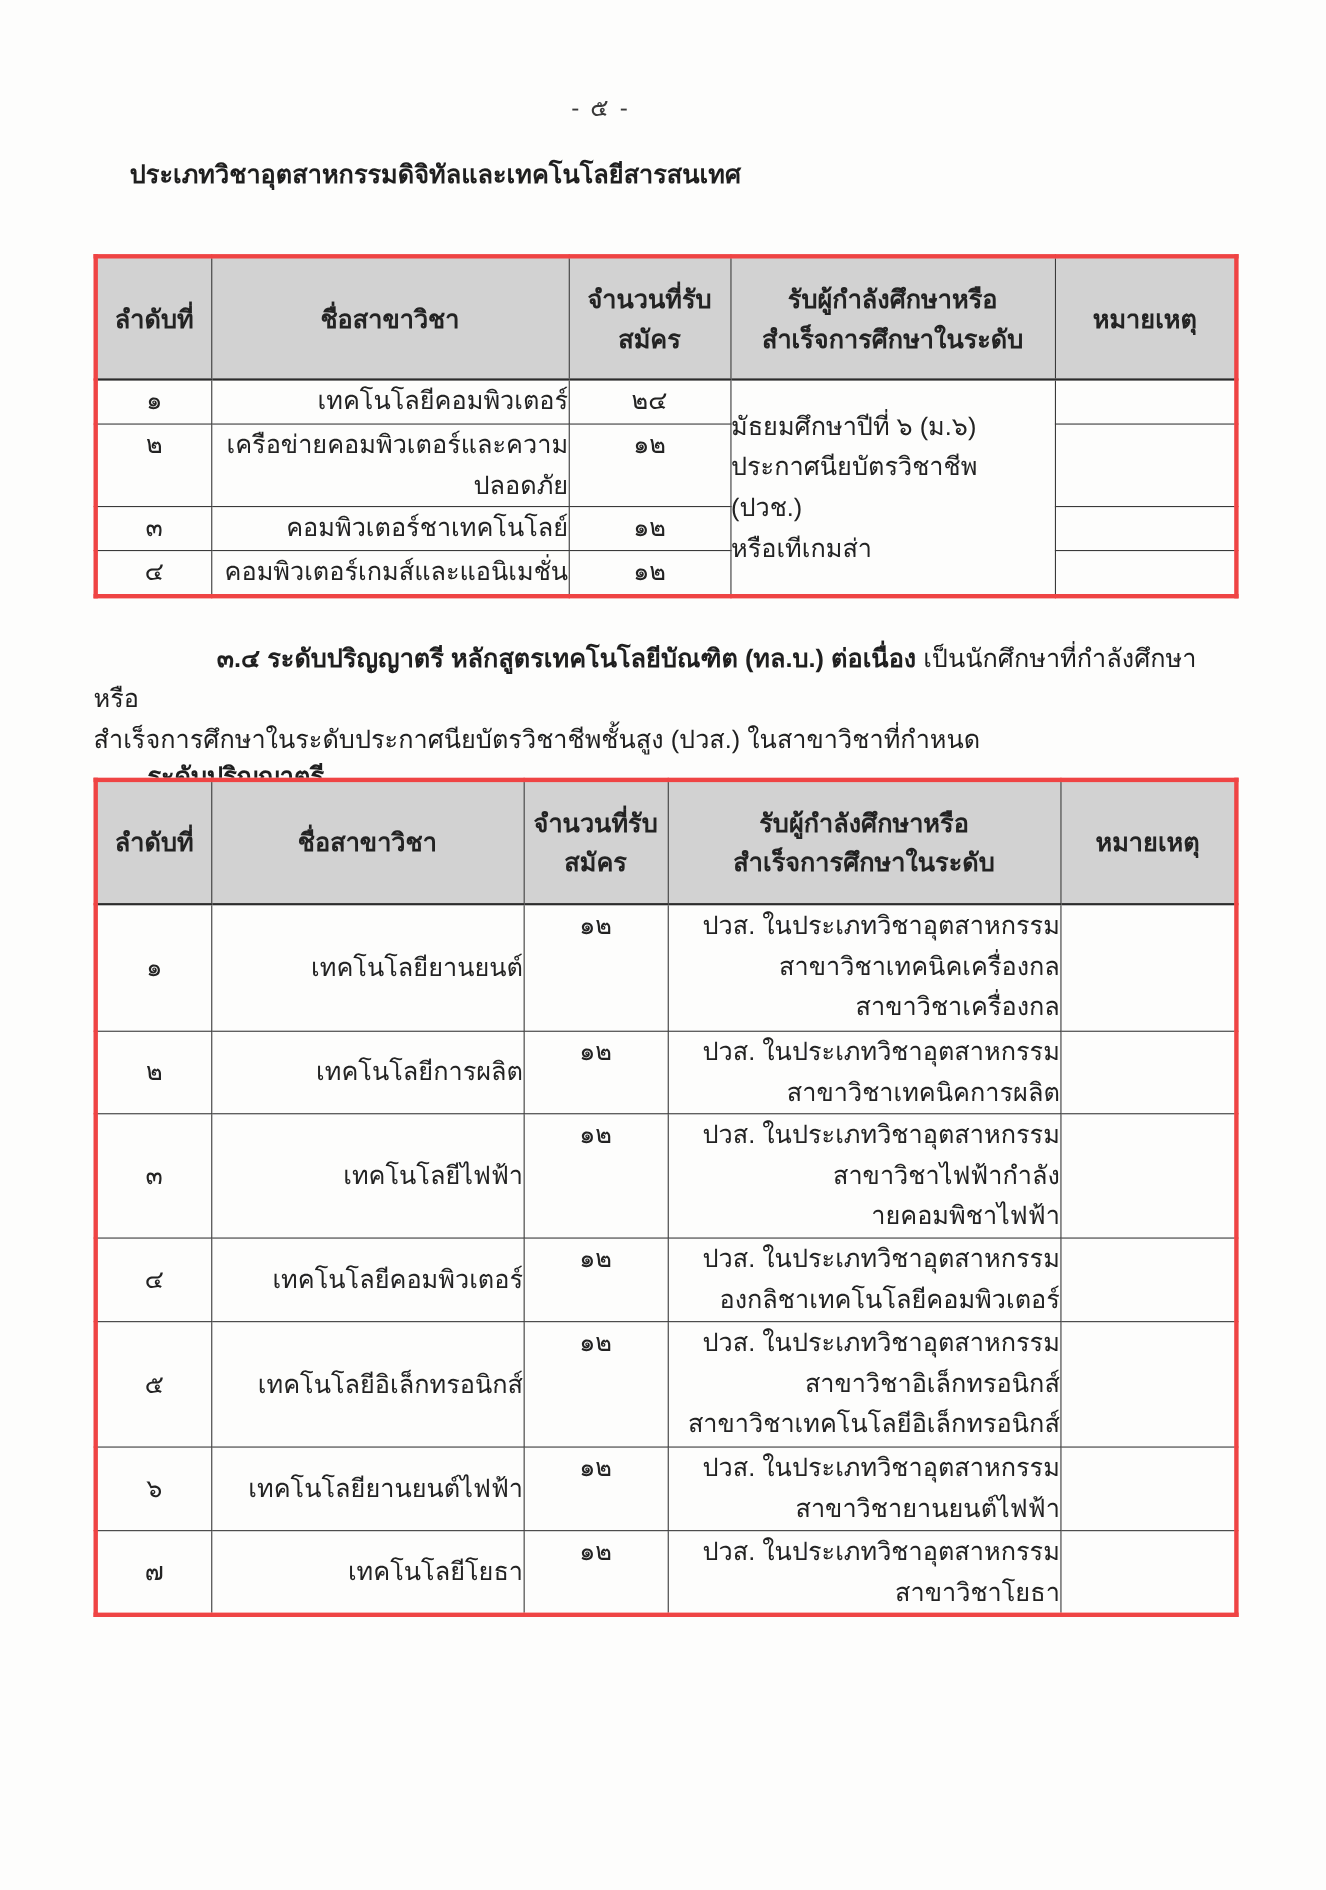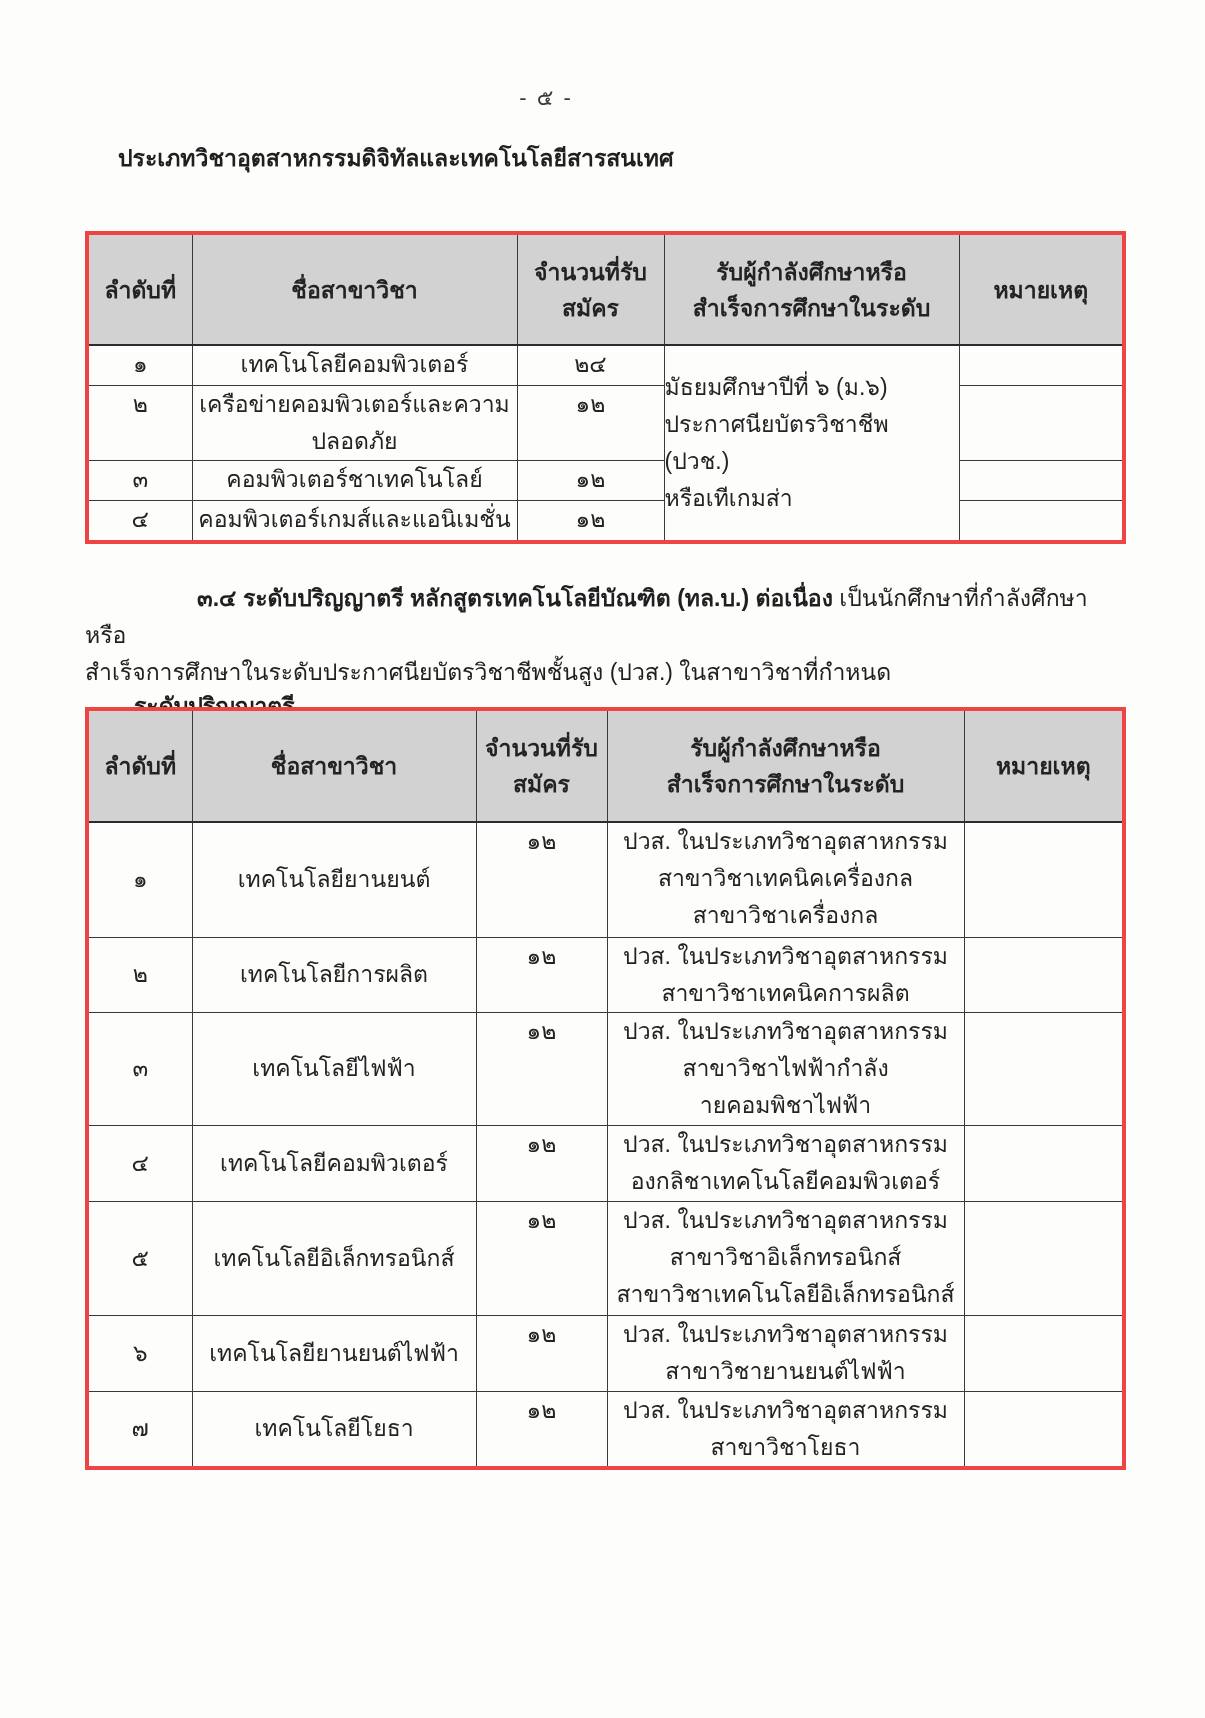--- a/index.html
+++ b/index.html
@@ -60,23 +60,23 @@
   .t2 tr.r1 { height:115px; }
   .t2 tr.r2 { height:75px; }
   .t2 tr.r3 { height:113px; }
   .t2 tr.r4 { height:76px; }
   .t2 tr.r5 { height:114px; }
   .t2 tr.r6 { height:76px; }
   .t2 tr.r7 { height:72px; }
 
   .doc-table td { line-height:37px; }
   .c-no { text-align:center; vertical-align:top; padding-top:2px; }
-  .c-name { text-align:center; vertical-align:top; padding:2px 10px 0 15px; }
+  .c-name { text-align:right; vertical-align:top; padding:2px 10px 0 15px; }
   .c-quota { text-align:center; vertical-align:top; padding-top:2px; }
-  .c-level { text-align:center; vertical-align:top; padding:3px 8px 0 15px; line-height:38px; }
+  .c-level { text-align:right; vertical-align:top; padding:3px 8px 0 15px; line-height:38px; }
   .c-level-merged { text-align:left; vertical-align:middle; padding-left:15px; line-height:40px; }
   .c-remark { vertical-align:top; }
 
   .t2 .c-no, .t2 .c-name { vertical-align:middle; padding-top:0; }
 </style>
 </head>
 <body>
 
 <div class="page">
 

